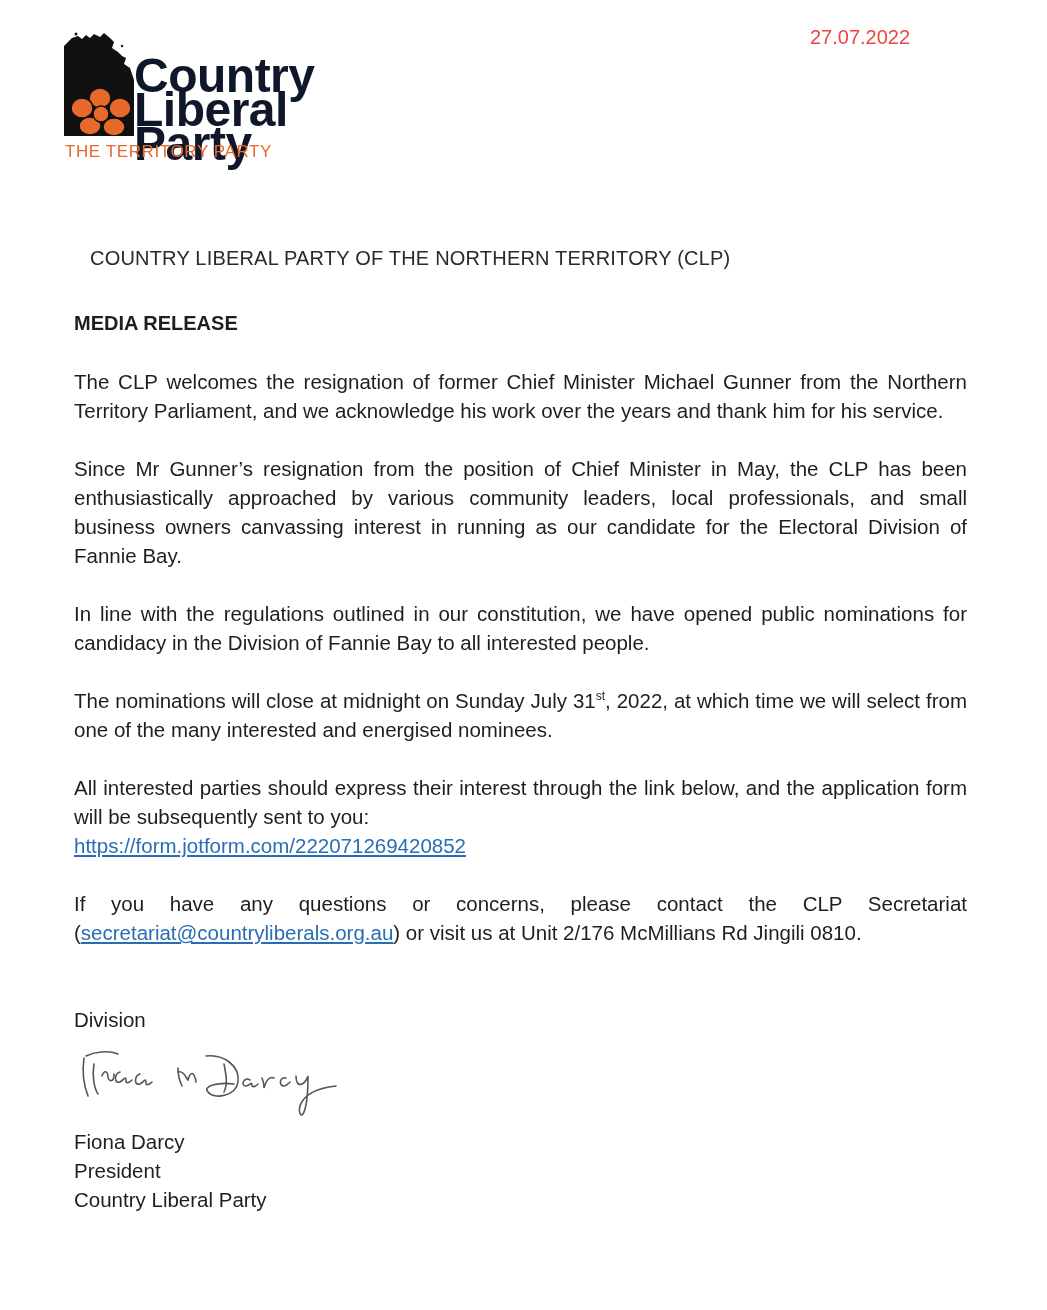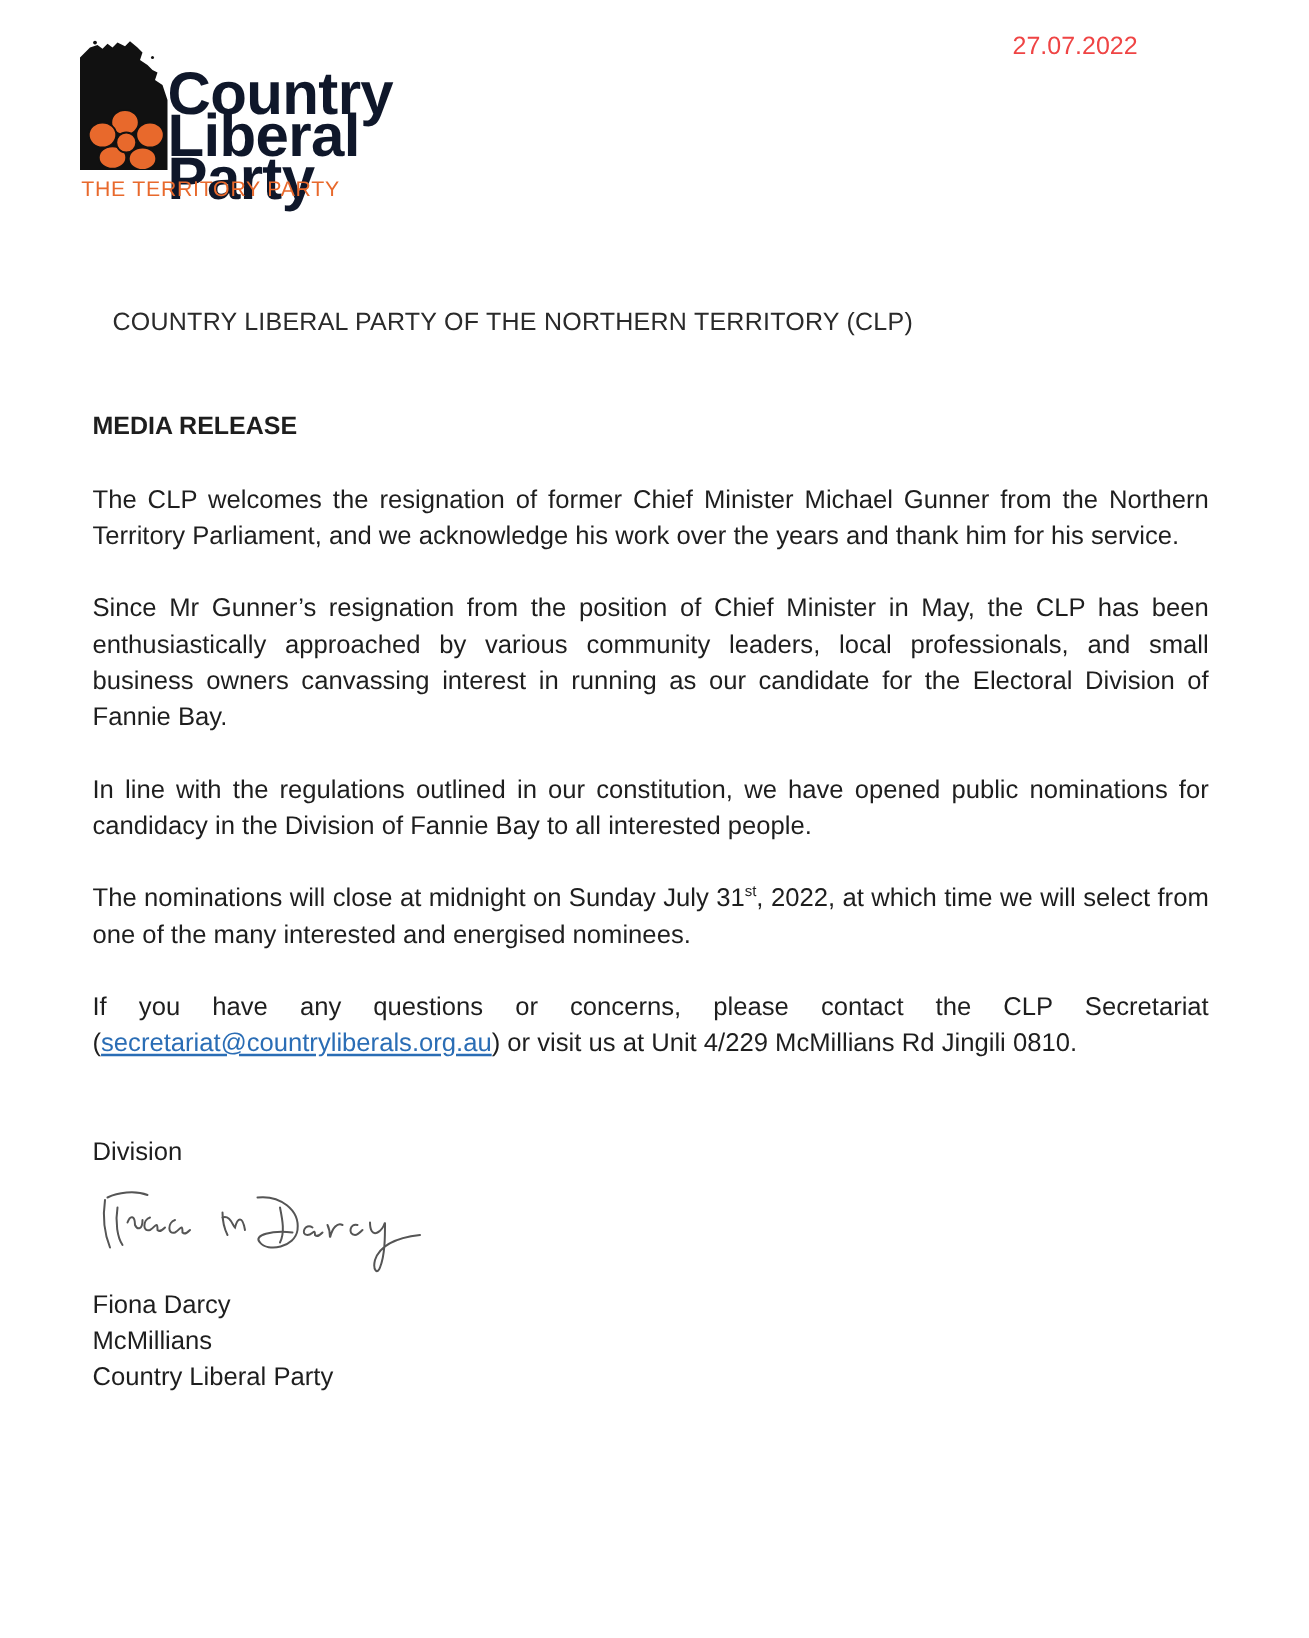--- a/index.html
+++ b/index.html
@@ -66,21 +66,21 @@
       line-height: 29px;
     }
     .org-heading {
       font-size: 20px;
       letter-spacing: 0.2px;
       margin: 16px;
       color: #2a2a2a;
     }
     .release-label {
       font-weight: bold;
-      margin: 54px 0 0 0;
+      margin: 36px 0 0 0;
       font-size: 20px;
     }
     p.para {
       margin: 29px 0 0 0;
       text-align: justify;
     }
     p.para.first { margin-top: 29px; }
     a.link {
       color: #2a6db5;
       text-decoration: underline;
@@ -126,21 +126,22 @@
 <div class="date">27.07.2022</div>
 
 <div class="content">
   <p class="org-heading">COUNTRY LIBERAL PARTY OF THE NORTHERN TERRITORY (CLP)</p>
   <p class="release-label">MEDIA RELEASE</p>
 
   <p class="para first">The CLP welcomes the resignation of former Chief Minister Michael Gunner from the Northern Territory Parliament, and we acknowledge his work over the years and thank him for his service.</p>
   <p class="para">Since Mr Gunner’s resignation from the position of Chief Minister in May, the CLP has been enthusiastically approached by various community leaders, local professionals, and small business owners canvassing interest in running as our candidate for the Electoral Division of Fannie Bay.</p>
   <p class="para">In line with the regulations outlined in our constitution, we have opened public nominations for candidacy in the Division of Fannie Bay to all interested people.</p>
   <p class="para"><span>The nominations will close at midnight on Sunday July 31</span><sup>st</sup><span>, 2022, at which time we will select from one of the many interested and energised nominees.</span></p>
-  <p class="para"><span>If you have any questions or concerns, please contact the CLP Secretariat (</span><a class="link" href="#">secretariat@countryliberals.org.au</a><span>) or visit us at Unit 4/229 McMillians Rd Jingili 0810.</span></p>
+  <p class="para"><span>All interested parties should express their interest through the link below, and the application form will be subsequently sent to you:</span><br><a class="link" href="#">https://form.jotform.com/222071269420852</a></p>
+  <p class="para"><span>If you have any questions or concerns, please contact the CLP Secretariat (</span><a class="link" href="#">secretariat@countryliberals.org.au</a><span>) or visit us at Unit 2/176 McMillians Rd Jingili 0810.</span></p>
 
   <div class="regards">Division</div>
 
   <div class="signature">
     <svg viewBox="0 0 280 85" width="280" height="85" fill="none" stroke="#555" stroke-width="1.6" stroke-linecap="round">
       <path d="M12,14 C20,10 34,8 44,12"></path>
       <path d="M10,16 C8,30 10,44 14,54"></path>
       <path d="M20,22 C18,34 20,46 24,52"></path>
       <path d="M28,34 C30,28 34,28 34,36 C36,40 40,40 40,32"></path>
       <path d="M46,30 C40,32 40,42 46,40 C50,38 52,32 52,40 C54,42 56,40 58,38"></path>
@@ -151,16 +152,16 @@
       <path d="M150,22 C152,32 154,42 150,50"></path>
       <path d="M176,38 C170,34 166,44 172,44 C176,44 178,38 178,44 C180,46 182,44 184,42"></path>
       <path d="M188,36 C190,40 190,44 190,46 C192,38 196,34 200,36"></path>
       <path d="M212,36 C206,34 204,44 210,44 C212,44 214,42 216,40"></path>
       <path d="M222,34 C222,40 224,44 228,42 C232,40 234,34 234,34 C234,46 234,60 230,70 C228,76 224,72 226,64 C230,52 244,46 262,44"></path>
     </svg>
   </div>
 
   <div class="sig-block">
     <div>Fiona Darcy</div>
-    <div>McMillians</div>
+    <div>President</div>
     <div>Country Liberal Party</div>
   </div>
 </div>
 
 </body></html>

